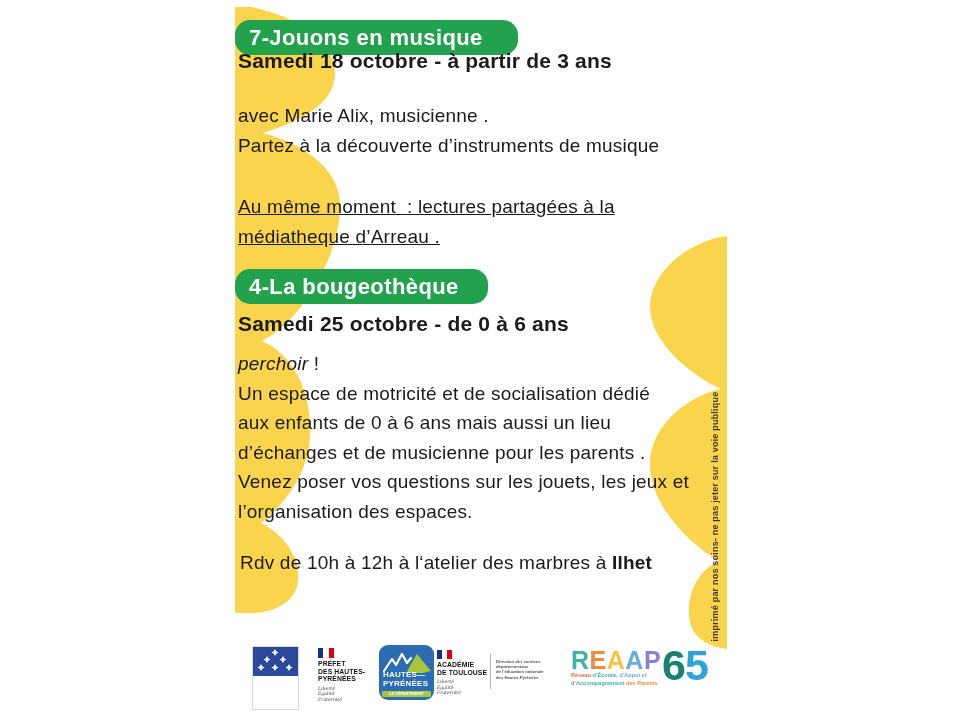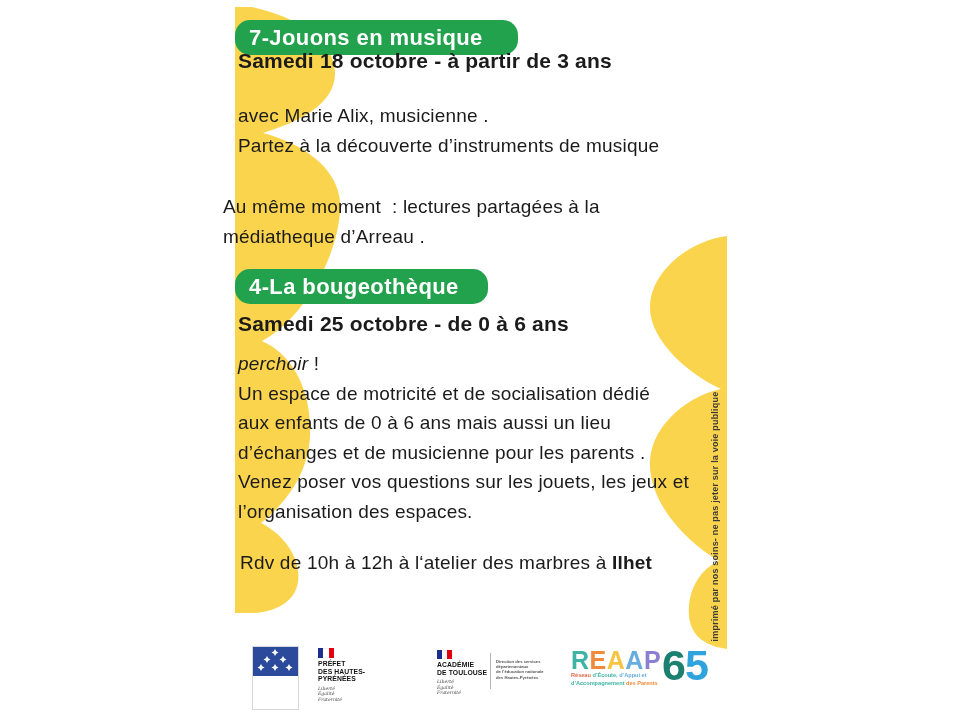--- a/index.html
+++ b/index.html
@@ -80,21 +80,21 @@
   <span>7-Jouons en musique</span>
 </div>
 
 <div class="content dateline" style="left:238px;top:49px;">Samedi 18 octobre - à partir de 3 ans</div>
 
 <div class="content" style="left:238px;top:101px;">
   <div class="body-line">avec Marie Alix, musicienne .</div>
   <div class="body-line">Partez à la découverte d’instruments de musique</div>
 </div>
 
-<div class="content" style="left:223px;top:192px;">
+<div class="content" style="left:238px;top:192px;text-decoration:underline;">
   <div class="body-line">Au même moment  : lectures partagées à la</div>
   <div class="body-line">médiatheque d’Arreau .</div>
 </div>
 
 <div class="content pill" style="left:235px;top:269px;width:253px;">
   <span>4-La bougeothèque</span>
 </div>
 
 <div class="content dateline" style="left:238px;top:312px;">Samedi 25 octobre - de 0 à 6 ans</div>
 
@@ -142,20 +142,31 @@
     <div class="gov-line">PRÉFET</div>
     <div class="gov-line">DES HAUTES-</div>
     <div class="gov-line">PYRÉNÉES</div>
     <div class="motto">
       <div>Liberté</div>
       <div>Égalité</div>
       <div>Fraternité</div>
     </div>
   </div>
 
+  <div class="dept">
+    <svg width="55" height="26" viewBox="0 0 55 26" style="position:absolute;left:0;top:2px;">
+      <polygon points="28,24 38,7 52,24 44,26 30,26" fill="#A7C63B"></polygon>
+      <polyline points="5,24 13,12 17,18 23,7 28,16 32,11" fill="none" stroke="#ffffff" stroke-width="2.2" stroke-linecap="round" stroke-linejoin="round"></polyline>
+    </svg>
+    <div class="dept-text">
+      <div>HAUTES—</div>
+      <div>PYRÉNÉES</div>
+    </div>
+    <div class="dept-banner">LE DÉPARTEMENT</div>
+  </div>
 
   <div class="abs acad">
     <div class="flag">
       <div style="background:#1b2d8f;"></div>
         <div style="background:#ffffff;border-top:1px solid #eee;border-bottom:1px solid #eee;"></div>
         <div style="background:#E1000F;"></div>
     </div>
     <div class="gov-line">ACADÉMIE</div>
     <div class="gov-line">DE TOULOUSE</div>
     <div class="motto">

